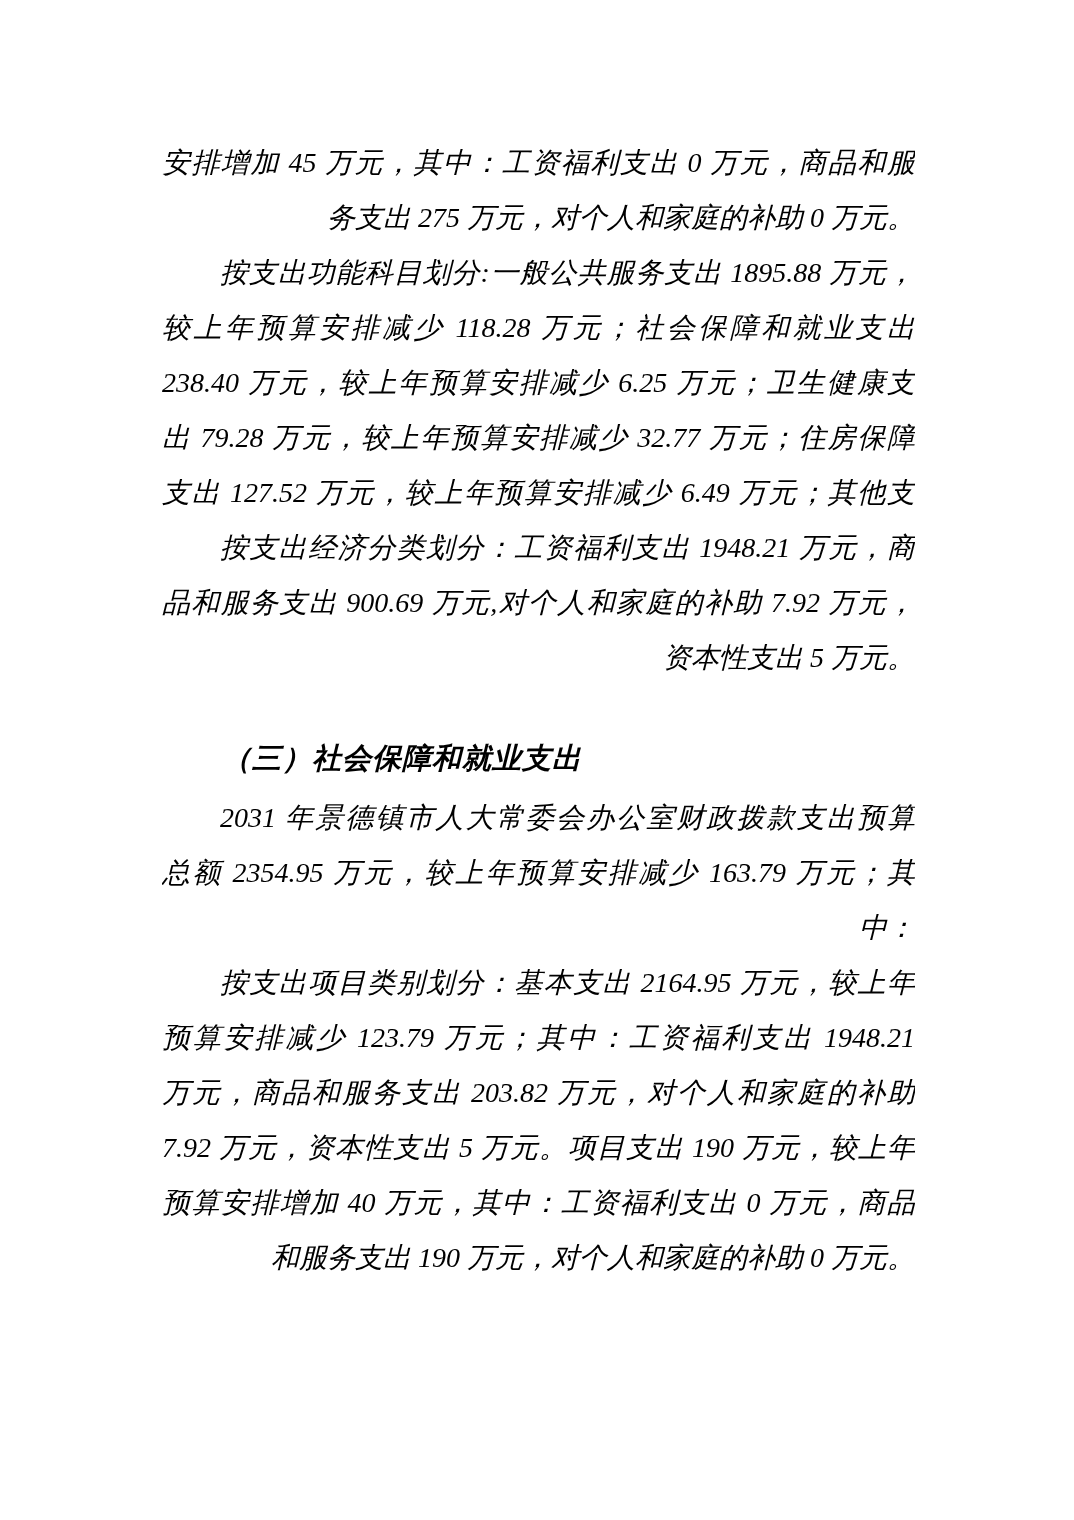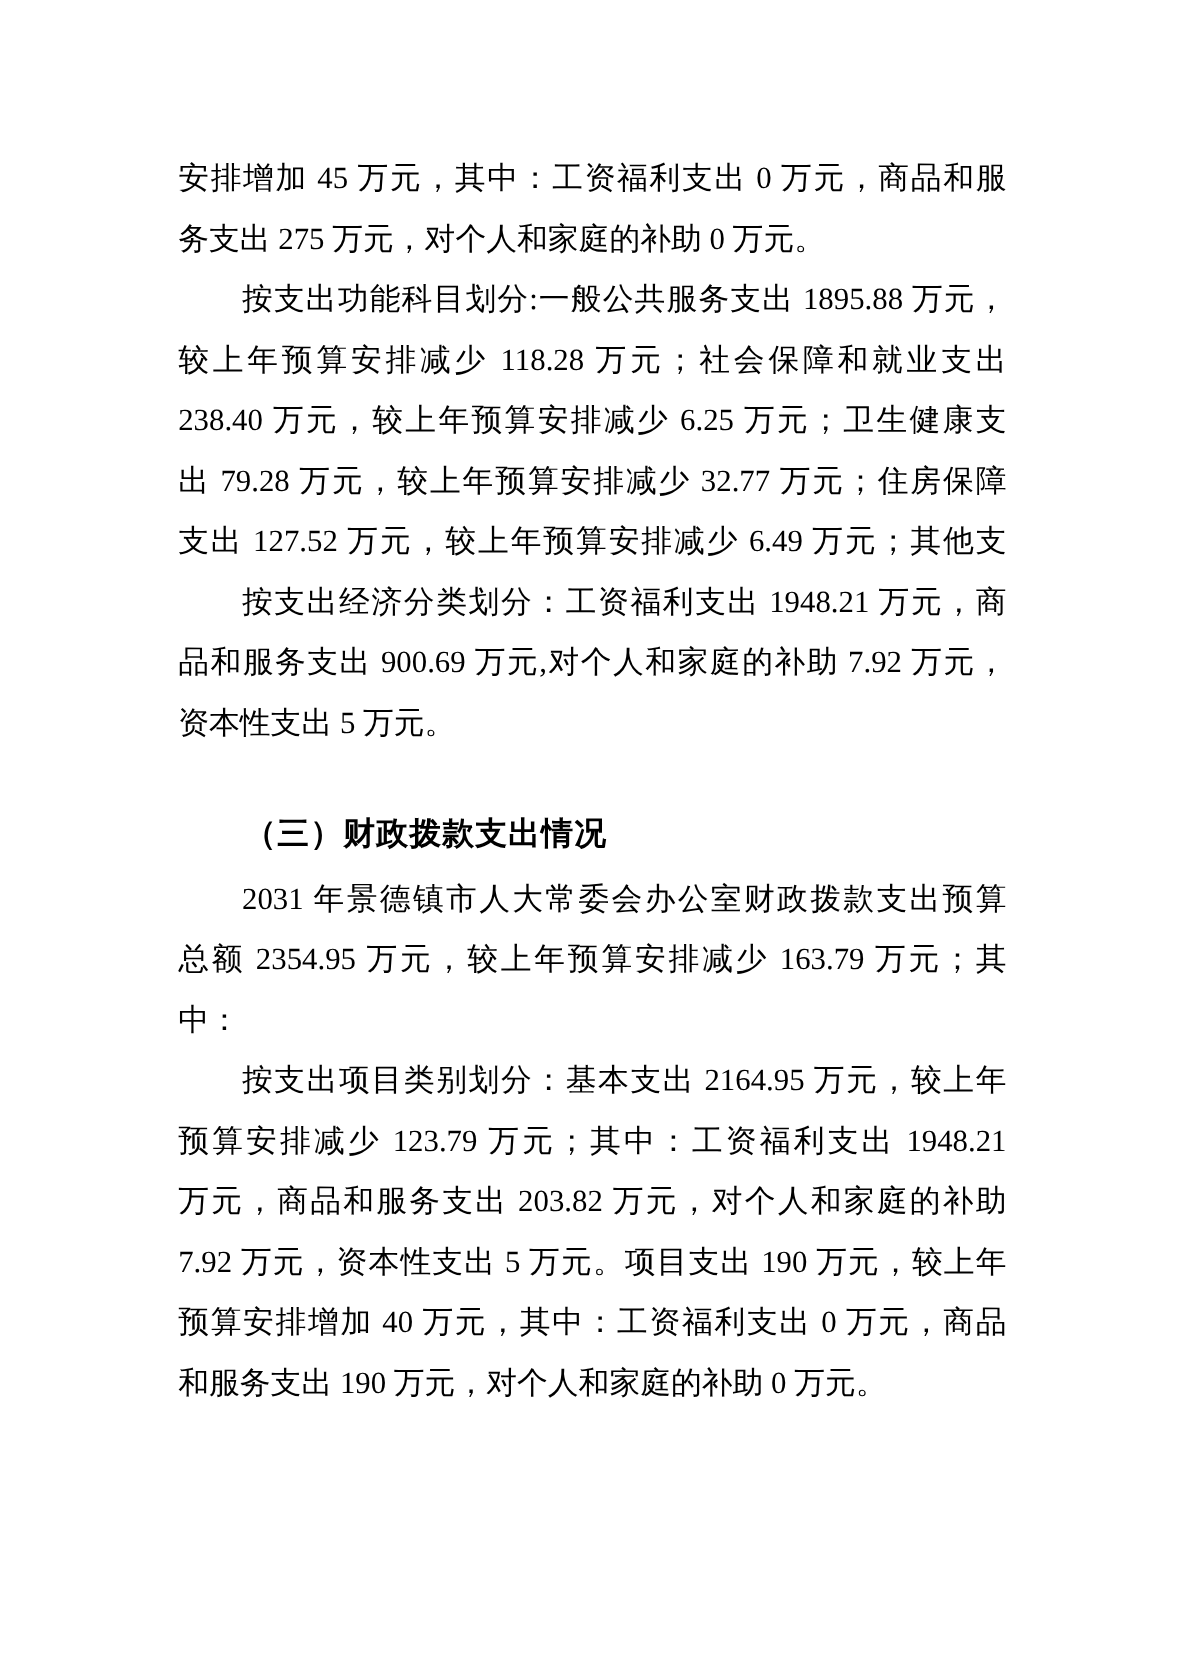--- a/index.html
+++ b/index.html
@@ -1,15 +1,15 @@
 <!DOCTYPE html>
 <html><head>
 <meta charset="utf-8">
 <style>
-  * { margin: 0; padding: 0; box-sizing: border-box; }
+  * { margin: 0; padding: 0; box-sizing: border-box; font-style: italic; }
   html, body {
     background: #ffffff;
     font-family: "Liberation Serif", "DejaVu Serif", serif;
   }
   .page {
     position: relative;
     width: 1074px;
     height: 1520px;
     background: #ffffff;
     overflow: hidden;
@@ -19,21 +19,21 @@
     position: absolute;
     top: 135px;
     left: 162px;
     width: 753px;
   }
   .line {
     font-size: 28px;
     line-height: 55px;
     height: 55px;
     color: #000000;
-    text-align: left;
+    text-align: right;
     white-space: normal;
     overflow: hidden;
   }
   
   .line.j {
     text-align: justify;
     text-align-last: justify;
   }
   
   .line.ind {
@@ -63,21 +63,21 @@
     <div class="line j ind">按支出功能科目划分:一般公共服务支出 1895.88 万元，</div>
     <div class="line j">较上年预算安排减少 118.28 万元；社会保障和就业支出</div>
     <div class="line j">238.40 万元，较上年预算安排减少 6.25 万元；卫生健康支</div>
     <div class="line j">出 79.28 万元，较上年预算安排减少 32.77 万元；住房保障</div>
     <div class="line j">支出 127.52 万元，较上年预算安排减少 6.49 万元；其他支</div>
 
     <div class="line j ind">按支出经济分类划分：工资福利支出 1948.21 万元，商</div>
     <div class="line j">品和服务支出 900.69 万元,对个人和家庭的补助 7.92 万元，</div>
     <div class="line">资本性支出 5 万元。</div>
 
-    <div class="heading">（三）财政拨款支出情况</div>
+    <div class="heading">（三）社会保障和就业支出</div>
 
     <div class="line j ind">2031 年景德镇市人大常委会办公室财政拨款支出预算</div>
     <div class="line j">总额 2354.95 万元，较上年预算安排减少 163.79 万元；其</div>
     <div class="line">中：</div>
 
     <div class="line j ind">按支出项目类别划分：基本支出 2164.95 万元，较上年</div>
     <div class="line j">预算安排减少 123.79 万元；其中：工资福利支出 1948.21</div>
     <div class="line j">万元，商品和服务支出 203.82 万元，对个人和家庭的补助</div>
     <div class="line j">7.92 万元，资本性支出 5 万元。项目支出 190 万元，较上年</div>
     <div class="line j">预算安排增加 40 万元，其中：工资福利支出 0 万元，商品</div>

